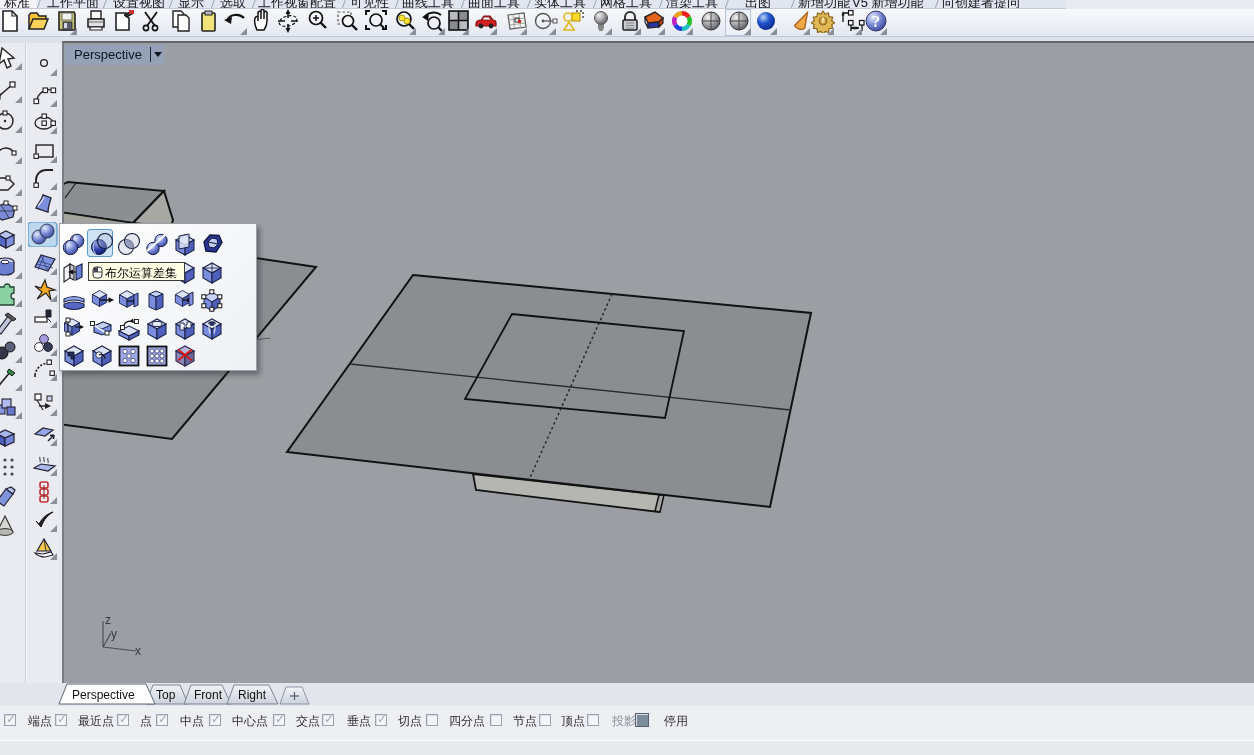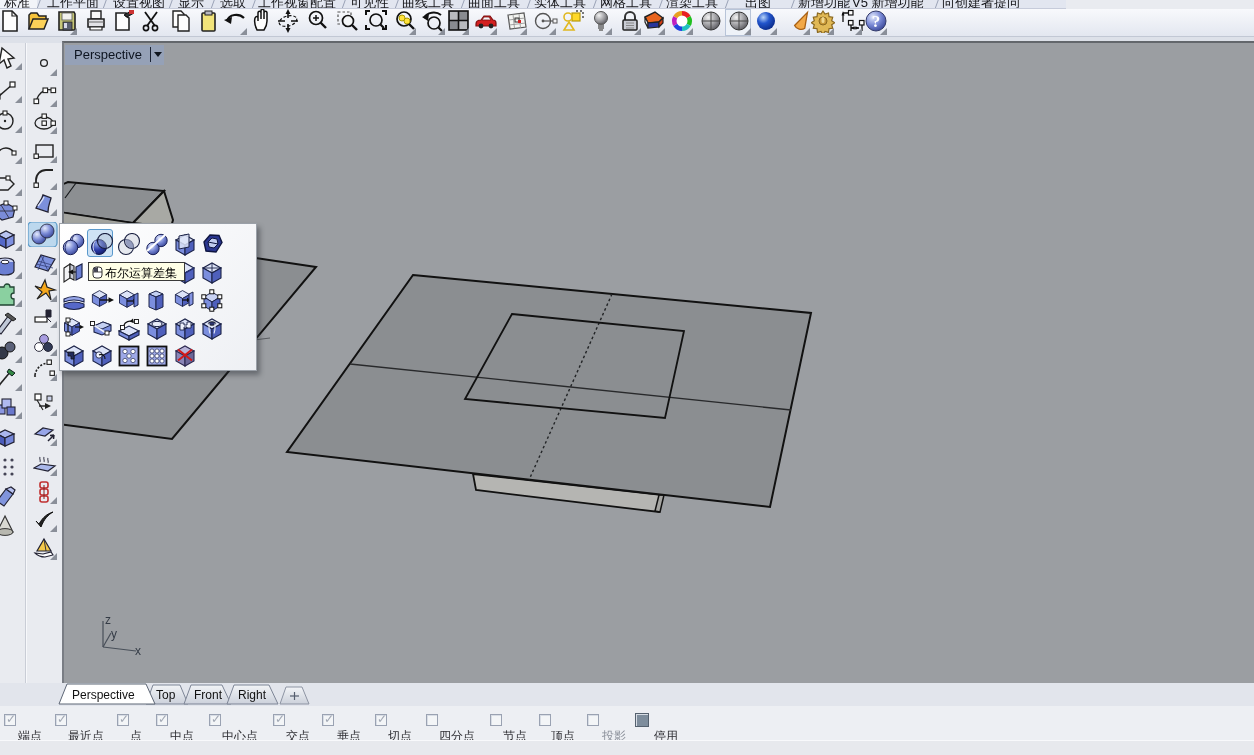--- a/index.html
+++ b/index.html
@@ -19,21 +19,21 @@
 #vplabel .arr { position:absolute; left:89px; top:7px; width:0; height:0; border-left:4px solid transparent; border-right:4px solid transparent; border-top:5px solid #10161f; }
 #popup { position:absolute; left:59px; top:223px; width:198px; height:148px; background:linear-gradient(135deg,#ffffff,#eef0f4); border:1px solid #9aa0a8; box-shadow:3px 4px 5px rgba(40,44,50,.45); }
 .pi { position:absolute; width:24px; height:24px; }
 #tooltip { position:absolute; left:28px; top:38px; width:97px; height:19px; background:#ffffe6; border:1px solid #3a3a3a; font-size:12px; color:#000; white-space:nowrap; padding:2px 0 0 16px; }
 #seltile { position:absolute; left:27px; top:5px; width:26px; height:28px; background:#cfe3f5; border:1px solid #5a99cc; border-radius:3px; }
 #tabstrip { position:absolute; left:0; top:683px; width:1254px; height:23px; background:#e2e5ec; }
 #osnap { position:absolute; left:0; top:706px; width:1254px; height:34px; background:#edeff3; font-size:12px; color:#2e2e33; }
 .cb { position:absolute; top:8px; width:12px; height:12px; background:#f3f5f7; border:1px solid #9aa2b2; box-shadow:inset 1px 1px 0 #d8dde5; }
 .cb.chk:before { content:"\2713"; position:absolute; left:1px; top:-3px; color:#a2a8b4; font-size:12px; }
 .cb.fill { background:#7e8d9c; border:1px solid #55616e; }
-.oslabel { position:absolute; top:22px; }
+.oslabel { position:absolute; top:7px;margin-left:10px; }
 #bottomstrip { position:absolute; left:0; top:740px; width:1254px; height:15px; background:#e7e9ed; border-top:1px solid #f8f9fb; }
 </style>
 </head>
 <body>
 <div id="menubar">
 <svg width="1254" height="9" viewBox="0 0 1254 9" style="position:absolute;left:0;top:0">
 <rect x="0" y="0" width="1254" height="9" fill="#e2e6f0"></rect>
 <rect x="0" y="0" width="37" height="9" fill="#f2f4f9"></rect>
 <g stroke="#9aa2b6" stroke-width="1">
 <line x1="37" y1="9" x2="41" y2="-2"></line>

